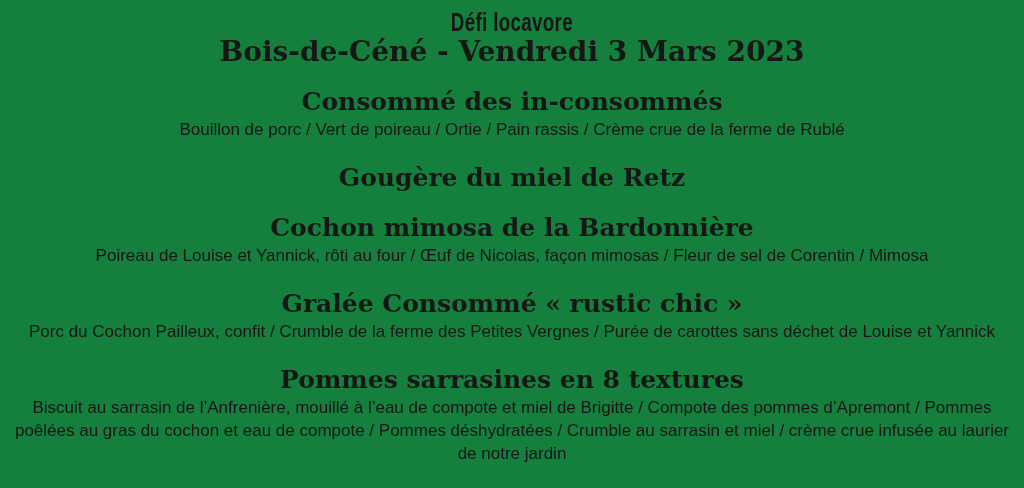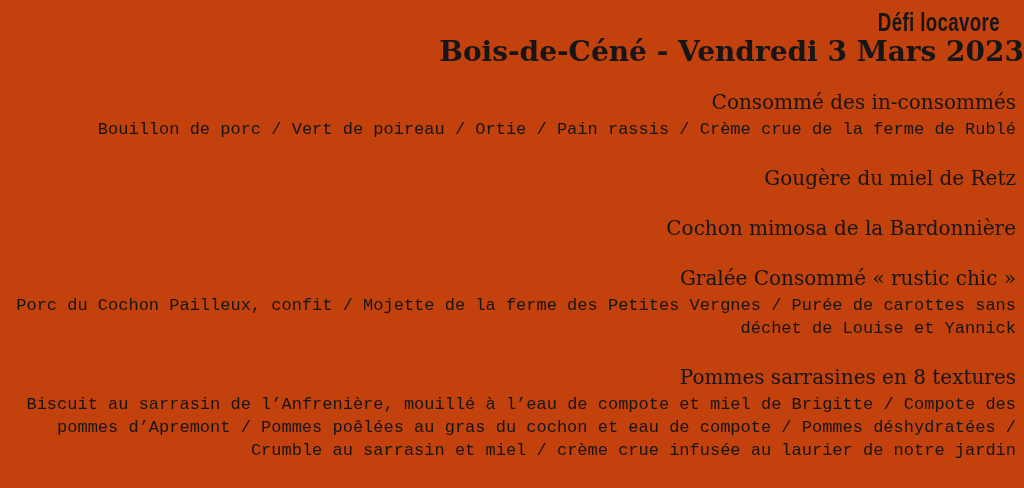--- a/index.html
+++ b/index.html
@@ -6,25 +6,25 @@
     margin: 0;
     padding: 0;
     background: #ffffff;
     color: #161616;
     font-family: "Liberation Sans", sans-serif;
   }
   .page {
     width: 1024px;
     height: 488px;
     margin: 0 auto;
-    background: #c2410c;
+    background: #15803d;
     overflow: hidden;
     box-sizing: border-box;
     padding-top: 8px;
-    text-align: right;
+    text-align: center;
   }
   
   .menu-title {
     margin: 0;
     font-size: 26px;
     line-height: 29px;
     font-weight: 800;
     letter-spacing: 0.5px;
   }
   .menu-title .condense {
@@ -43,27 +43,27 @@
   .course-list {
     margin-top: 24px;
   }
   .course {
     margin: 0 auto 24px auto;
     max-width: 1008px;
   }
   .course-name {
     margin: 0;
     font-family: "DejaVu Serif", serif;
-    font-size: 20px;
+    font-size: 25px;
     line-height: 26px;
-    font-weight: 400;
+    font-weight: 700;
   }
   .course-desc {
     margin: 3px auto 0 auto;
-    font-family: Liberation Mono, monospace;
+    font-family: Liberation Sans, sans-serif;
     font-size: 17px;
     line-height: 23px;
     font-weight: 400;
     max-width: 1008px;
   }
 </style>
 </head>
 <body style="color: rgb(22, 22, 22); background: rgb(255, 255, 255);">
 
 <main class="page">
@@ -79,25 +79,26 @@
     <h3 class="course-name">Consommé des in-consommés</h3>
     <p class="course-desc">Bouillon de porc / Vert de poireau / Ortie / Pain rassis / Crème crue de la ferme de Rublé</p>
   </article>
 
   <article class="course">
     <h3 class="course-name">Gougère du miel de Retz</h3>
   </article>
 
   <article class="course">
     <h3 class="course-name">Cochon mimosa de la Bardonnière</h3>
+    <p class="course-desc">Poireau de Louise et Yannick, rôti au four / Œuf de Nicolas, façon mimosas / Fleur de sel de Corentin / Mimosa</p>
   </article>
 
   <article class="course">
     <h3 class="course-name">Gralée Consommé « rustic chic »</h3>
-    <p class="course-desc">Porc du Cochon Pailleux, confit / Mojette de la ferme des Petites Vergnes / Purée de carottes sans déchet de Louise et Yannick</p>
+    <p class="course-desc">Porc du Cochon Pailleux, confit / Crumble de la ferme des Petites Vergnes / Purée de carottes sans déchet de Louise et Yannick</p>
   </article>
 
   <article class="course">
     <h3 class="course-name">Pommes sarrasines en 8 textures</h3>
     <p class="course-desc">Biscuit au sarrasin de l’Anfrenière, mouillé à l’eau de compote et miel de Brigitte / Compote des pommes d’Apremont / Pommes poêlées au gras du cochon et eau de compote / Pommes déshydratées / Crumble au sarrasin et miel / crème crue infusée au laurier de notre jardin</p>
   </article>
 </section>
 </main>
 
 </body></html>

